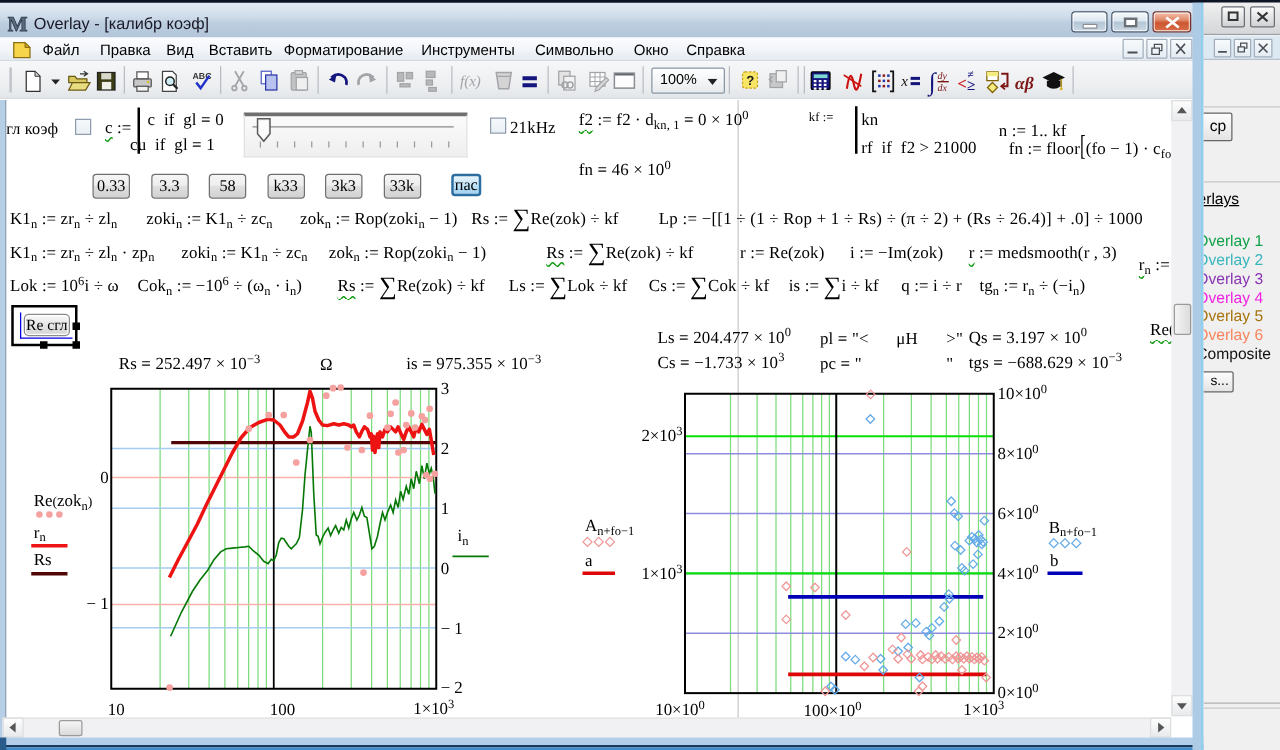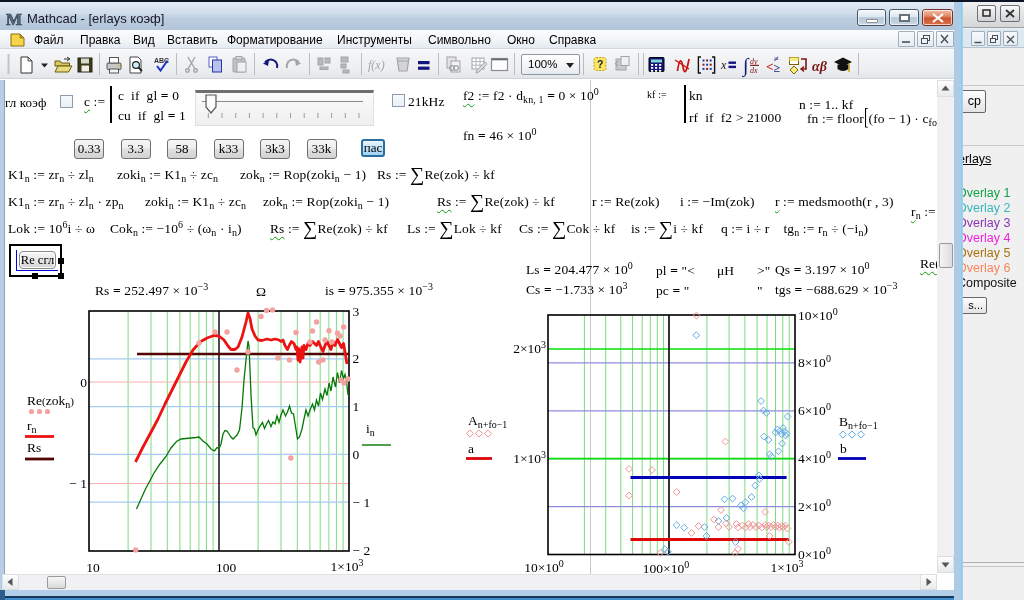--- a/index.html
+++ b/index.html
@@ -241,21 +241,21 @@
 <path d="M852 430.9 L855.6 434.5 L852 438.1 L848.4 434.5 Z" fill="none" stroke="#63aae8" stroke-width="1"></path>
 <path d="M861 430.9 L864.6 434.5 L861 438.1 L857.4 434.5 Z" fill="none" stroke="#63aae8" stroke-width="1"></path>
 <text x="840" y="453" font-family="Liberation Serif" font-size="13.5" fill="#000" text-anchor="start">b</text>
 <line x1="838" y1="458.5" x2="866" y2="458.5" stroke="#0000b8" stroke-width="2.8"></line>
 </svg>
 <div class="ser" style="left:5px;top:95px;font-size:13px">гл коэф</div>
 <div class="cb" style="left:60px;top:95px"></div>
 <div class="ser" style="left:84px;top:94px;font-size:13.5px"><span class="sq">c</span> :=</div>
 <div class="abs" style="left:110px;top:86px;width:2px;height:37px;background:#000"></div>
 <div class="ser" style="left:118px;top:88px;font-size:13.5px">c&nbsp;&nbsp;if&nbsp;&nbsp;gl <span class="b">=</span> 0</div>
-<div class="ser" style="left:118px;top:108px;font-size:13.5px">cu&nbsp;&nbsp;if&nbsp;&nbsp;gl <span class="b">=</span> 1</div>
+<div class="ser" style="left:104px;top:108px;font-size:13.5px">cu&nbsp;&nbsp;if&nbsp;&nbsp;gl <span class="b">=</span> 1</div>
 <div class="abs" style="left:195px;top:90px;width:179px;height:36px;background:linear-gradient(#fbfbfb,#efefef);border:1px solid #e0e0e0;border-top:3px solid #6f6f6f"></div>
 <div class="abs" style="left:202px;top:100.5px;width:161px;height:1.5px;background:#8a8a8a"></div>
 <svg class="abs" style="left:205px;top:94px" width="12" height="20">
       <path d="M1 1 h10 v12 l-5 6 l-5 -6 z" fill="#f2f2f2" stroke="#5a5a5a" stroke-width="1.2"></path>
       <path d="M2.5 2.5 h7 v10.5 l-3.5 4.2 l-3.5 -4.2 z" fill="#fdfdfd"></path>
     </svg>
 <svg class="abs" style="left:195px;top:113px" width="179" height="6">
       <line x1="13.3" y1="0" x2="13.3" y2="5" stroke="#9a9a9a" stroke-width="1"></line>
       <line x1="27.0" y1="0" x2="27.0" y2="5" stroke="#9a9a9a" stroke-width="1"></line>
       <line x1="40.7" y1="0" x2="40.7" y2="5" stroke="#9a9a9a" stroke-width="1"></line>
@@ -283,20 +283,21 @@
 <div class="wbtn" style="left:120.5px;top:138.5px;width:30px;height:20px;line-height:18px">3.3</div>
 <div class="wbtn" style="left:167px;top:138.5px;width:30px;height:20px;line-height:18px">58</div>
 <div class="wbtn" style="left:213.5px;top:138.5px;width:30px;height:20px;line-height:18px">k33</div>
 <div class="wbtn" style="left:260px;top:138.5px;width:30px;height:20px;line-height:18px">3k3</div>
 <div class="wbtn" style="left:306.5px;top:138.5px;width:30px;height:20px;line-height:18px">33k</div>
 <div class="abs" style="left:361px;top:139px;width:24px;height:18px;border:2px solid #2a6d9e;border-radius:3px;background:linear-gradient(#eaf5fc,#c2e4f8 50%,#9fd2f2);font-family:'Liberation Serif',serif;font-size:13px;text-align:center;line-height:14px">пас</div>
 <div class="ser" style="left:8px;top:167px;font-size:13.5px">K1<sub>n</sub> := zr<sub>n</sub> ÷ zl<sub>n</sub></div>
 <div class="ser" style="left:117px;top:167px;font-size:13.5px">zoki<sub>n</sub> := K1<sub>n</sub> ÷ zc<sub>n</sub></div>
 <div class="ser" style="left:240px;top:167px;font-size:13.5px">zok<sub>n</sub> := Rop(zoki<sub>n</sub> − 1)</div>
 <div class="ser" style="left:377px;top:167px;font-size:13.5px">Rs := <span class="sum">∑</span>Re(zok) ÷ kf</div>
+<div class="ser" style="left:527px;top:167px;font-size:13.5px"><span style="letter-spacing:0.2px">Lp := −[[1 ÷ (1 ÷ Rop + 1 ÷ Rs) ÷ (π ÷ 2) + (Rs ÷ 26.4)] + .0] ÷ 1000</span></div>
 <div class="ser" style="left:8px;top:194px;font-size:13.5px">K1<sub>n</sub> := zr<sub>n</sub> ÷ zl<sub>n</sub> · zp<sub>n</sub></div>
 <div class="ser" style="left:145px;top:194px;font-size:13.5px">zoki<sub>n</sub> := K1<sub>n</sub> ÷ zc<sub>n</sub></div>
 <div class="ser" style="left:263px;top:194px;font-size:13.5px">zok<sub>n</sub> := Rop(zoki<sub>n</sub> − 1)</div>
 <div class="ser" style="left:437px;top:194px;font-size:13.5px"><span class="sq">Rs</span> := <span class="sum">∑</span>Re(zok) ÷ kf</div>
 <div class="ser" style="left:592px;top:194px;font-size:13.5px">r := Re(zok)</div>
 <div class="ser" style="left:680px;top:194px;font-size:13.5px">i := −Im(zok)</div>
 <div class="ser" style="left:775px;top:194px;font-size:13.5px"><span class="sq">r</span> := medsmooth(r , 3)</div>
 <div class="ser" style="left:911px;top:204px;font-size:13.5px"><span class="sq">r</span><sub>n</sub>&nbsp;:=</div>
 <div class="ser" style="left:8px;top:221px;font-size:13.5px">Lok := 10<sup>6</sup>i ÷ ω</div>
 <div class="ser" style="left:110px;top:221px;font-size:13.5px">Cok<sub>n</sub> := −10<sup>6</sup> ÷ (ω<sub>n</sub> · i<sub>n</sub>)</div>
@@ -325,21 +326,21 @@
 <div class="ser" style="left:656px;top:283px;font-size:13.5px">pc <span class="b">=</span> "</div>
 <div class="ser" style="left:757px;top:283px;font-size:13.5px">"</div>
 <div class="ser" style="left:775px;top:282px;font-size:13.5px">tgs <span class="b">=</span> −688.629 × 10<sup>−3</sup></div>
 <div class="ser" style="left:920px;top:256px;font-size:13.5px"><span class="sq">Re(</span></div>
 </div>
 <div id="main">
 <div id="titlebar"></div>
 <svg class="abs" style="left:6px;top:11px" width="17" height="16" viewBox="0 0 17 16">
 <text x="0" y="14" font-family="Liberation Serif" font-weight="bold" font-size="17" fill="#5a6a7c" stroke="#2e3c4c" stroke-width="0.6">M</text>
     </svg>
-<div id="titletext">Mathcad - [еrlays коэф]</div>
+<div id="titletext">Overlay - [калибр коэф]</div>
 <div class="capbtn" style="left:857px;width:29px;background:linear-gradient(#f7fafc 0%,#dce7f0 45%,#b4c6d6 52%,#ccd9e6 100%)">
       <div class="inner"></div>
 <div class="abs" style="left:8px;top:9px;width:12px;height:4px;background:#fdfdfd;border:1px solid #8a8f96;border-radius:1px"></div>
     </div>
 <div class="capbtn" style="left:889px;width:30px;background:linear-gradient(#f7fafc 0%,#dce7f0 45%,#b4c6d6 52%,#ccd9e6 100%)">
       <div class="inner"></div>
 <div class="abs" style="left:9px;top:4px;width:11px;height:8px;background:#fff;border:2px solid #6a7178"></div>
     </div>
 <div class="capbtn" style="left:922px;width:31px;border-color:#72302a;background:linear-gradient(#f3c0ad 0%,#e08a6a 40%,#cc5631 55%,#d96f47 100%)">
       <div class="inner"></div>

